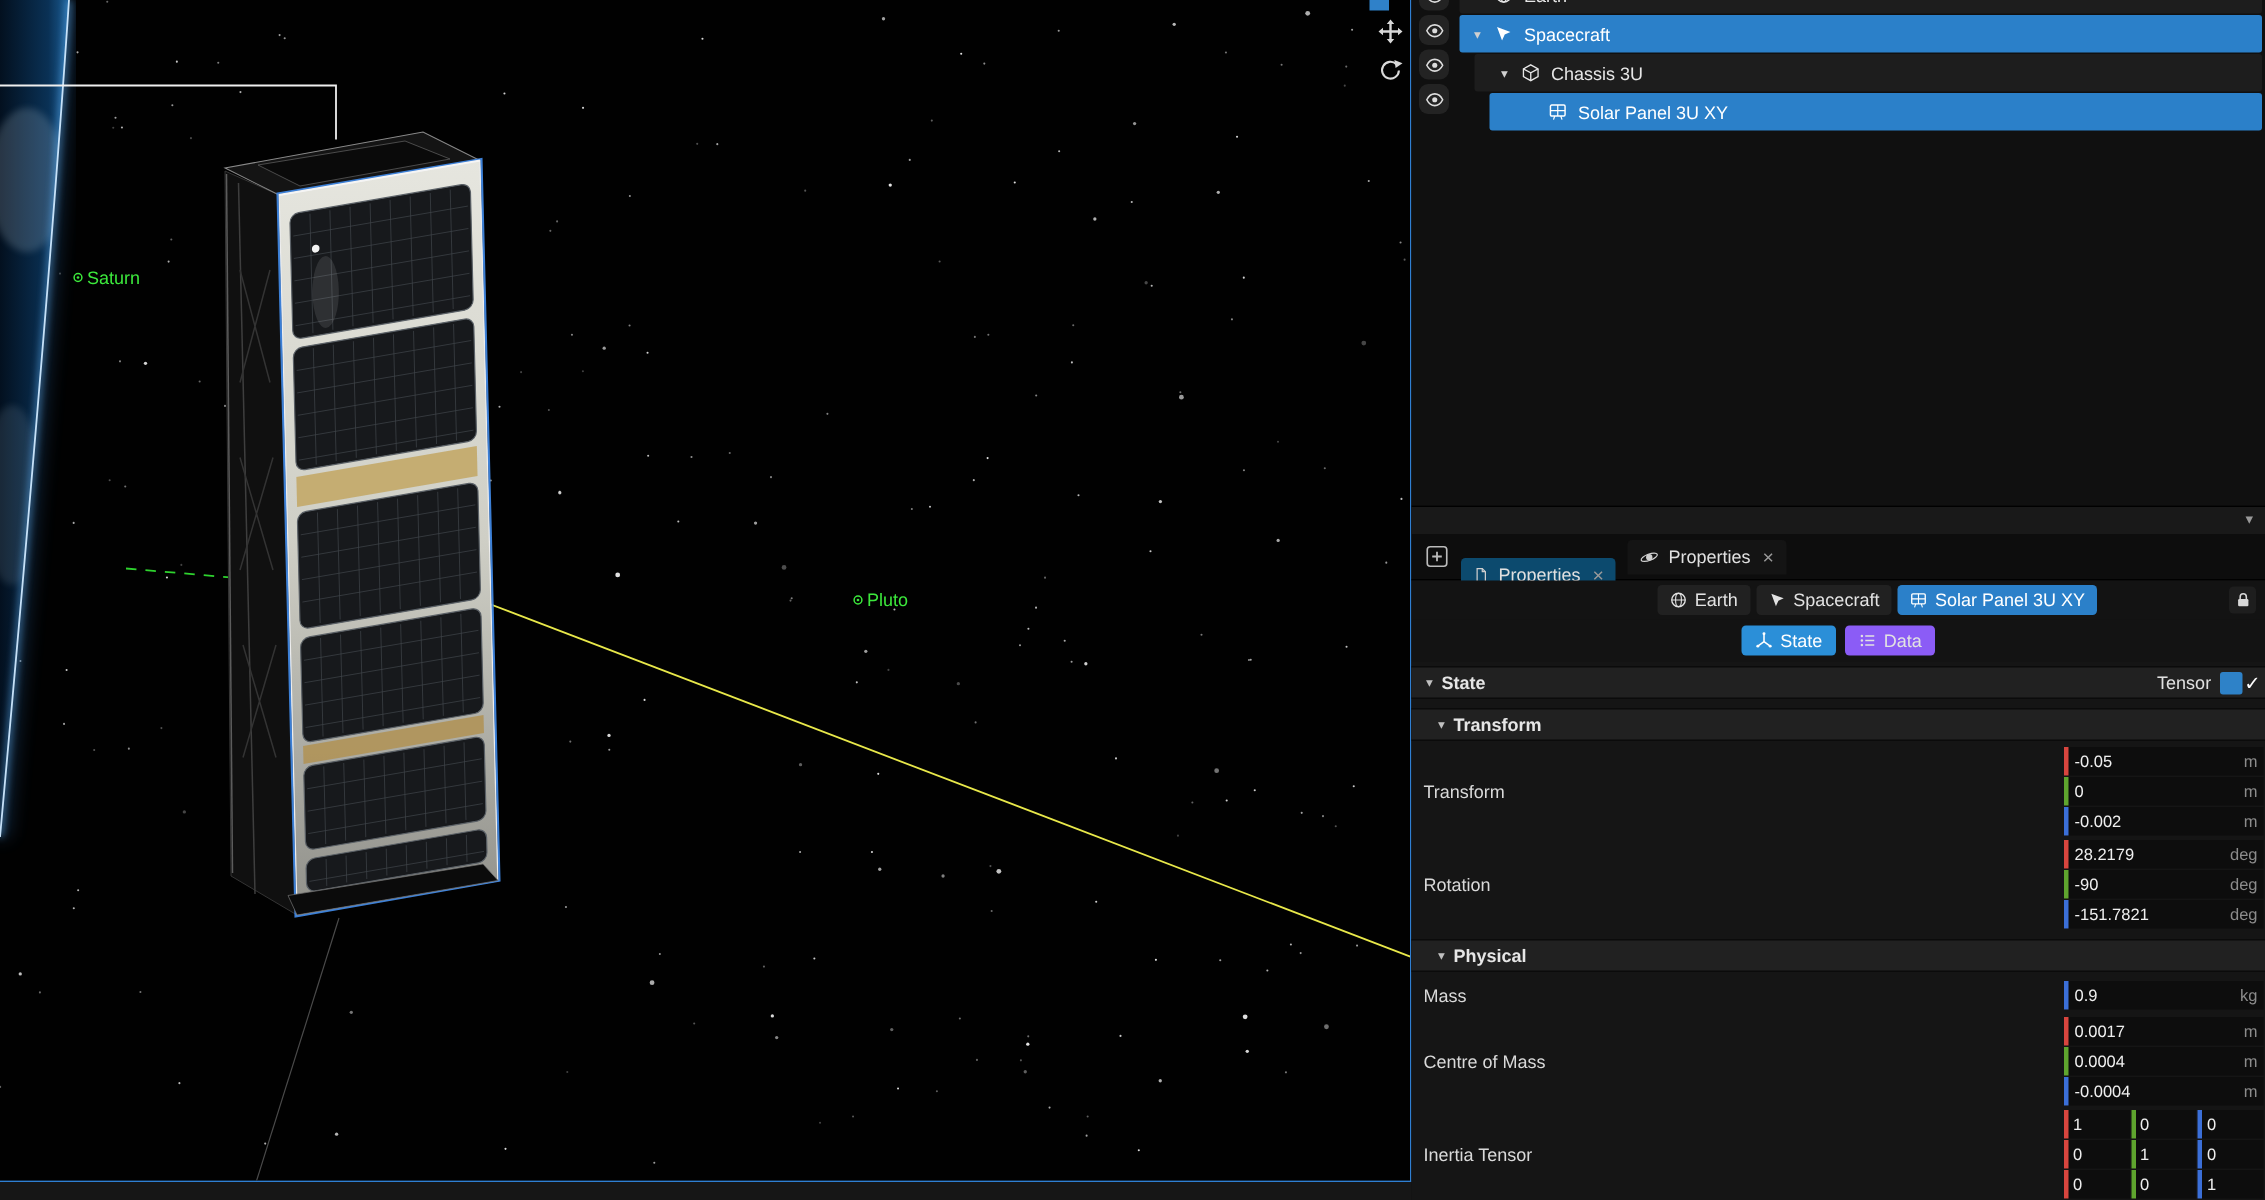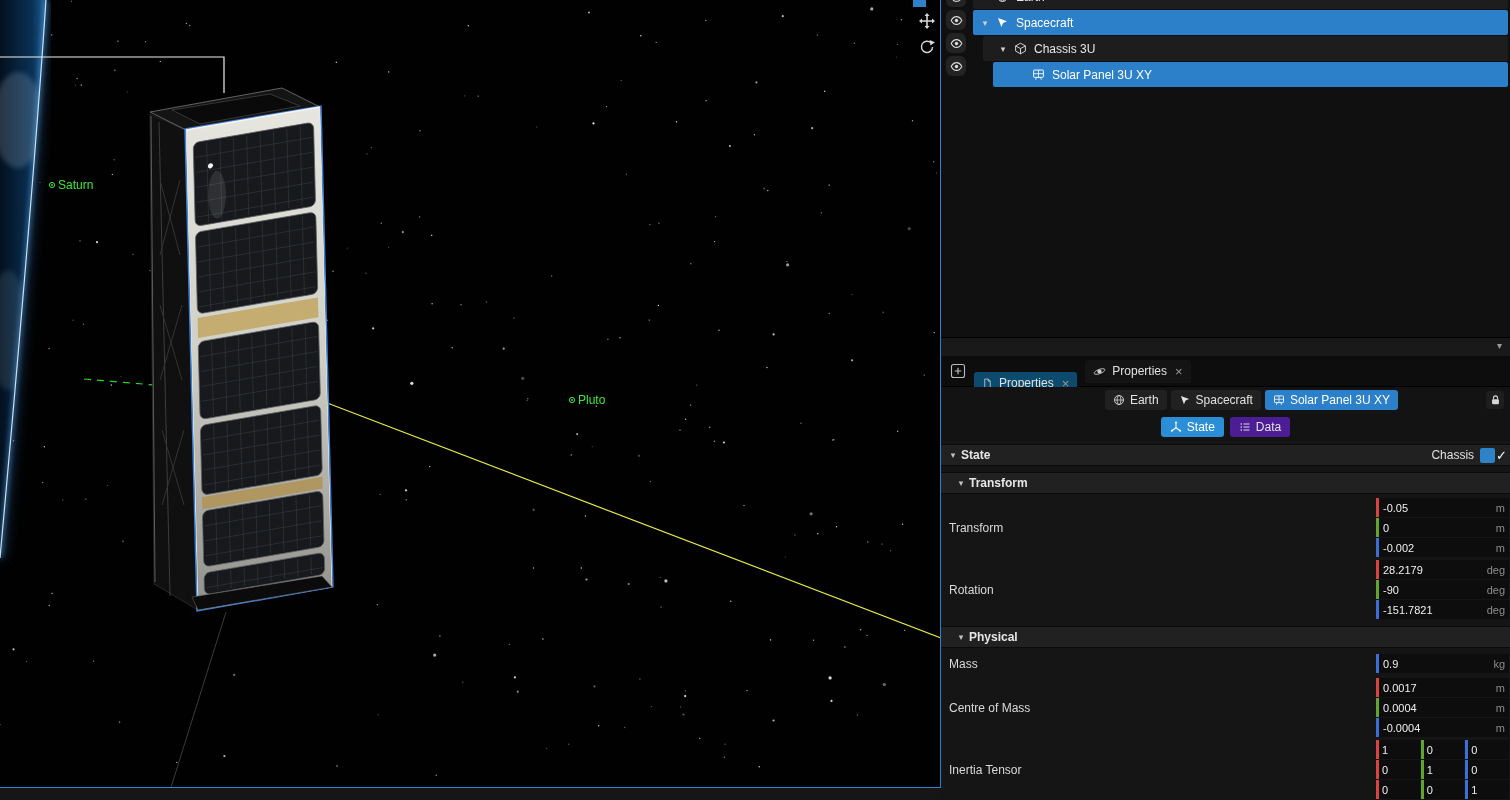--- a/index.html
+++ b/index.html
@@ -40,21 +40,21 @@
   
   .crumb-bar{position:relative;height:26px;background:#131313;flex:none;}
   .crumbs{position:absolute;right:112px;top:3px;display:flex;gap:4px;}
   .crumb{height:20px;display:flex;align-items:center;gap:5px;padding:0 8px;border-radius:3px;background:#212121;font-size:12px;color:#e2e2e2;cursor:pointer;}
   .crumb.active{background:#2b80c9;color:#fff;}
   .crumb .ticon{display:flex;}
   .lock-btn{position:absolute;right:6px;top:4px;width:18px;height:18px;border-radius:3px;background:#1e1e1e;display:flex;align-items:center;justify-content:center;color:#d8d8d8;cursor:pointer;}
 
   
   .subtab-bar{height:28px;background:#131313;display:flex;align-items:center;justify-content:center;gap:6px;flex:none;}
-  .subtab{height:20px;display:flex;align-items:center;gap:5px;padding:0 9px;border-radius:3px;background:#4c1d95;font-size:12px;color:#e2e2e2;cursor:pointer;}
+  .subtab{height:20px;display:flex;align-items:center;gap:5px;padding:0 9px;border-radius:3px;background:#8b5cf6;font-size:12px;color:#e2e2e2;cursor:pointer;}
   .subtab.active{background:#2b8fd8;color:#fff;}
   .subtab .ticon{display:flex;}
 
   
   .props{flex:1;display:flex;flex-direction:column;background:#151515;}
   .sec-header{height:20px;display:flex;align-items:center;background:#212121;border-top:1px solid #0b0b0b;border-bottom:1px solid #0b0b0b;font-size:12px;font-weight:bold;color:#e6e6e6;}
   .sec-header .caret{width:16px;text-align:center;font-size:9px;color:#c0c0c0;font-weight:normal;cursor:pointer;}
   .sec-header.lvl0{padding-left:4px;}
   .sec-header.lvl1{padding-left:12px;}
   .sec-header .spacer{flex:1;}
@@ -644,21 +644,21 @@
         <span>Data</span>
       </div>
     </div>
 
     <div class="props">
 
       <div class="sec-header lvl0 mt3">
         <span class="caret">▾</span>
         <span class="sec-title">State</span>
         <span class="spacer"></span>
-        <span class="enabled-label">Chassis</span>
+        <span class="enabled-label">Tensor</span>
         <span class="checkbox"></span>
         <span class="checkmark">✓</span>
       </div>
 
       <div class="sec-header lvl1 mt6">
         <span class="caret">▾</span>
         <span class="sec-title">Transform</span>
       </div>
 
       <div class="prop-row mt4">

